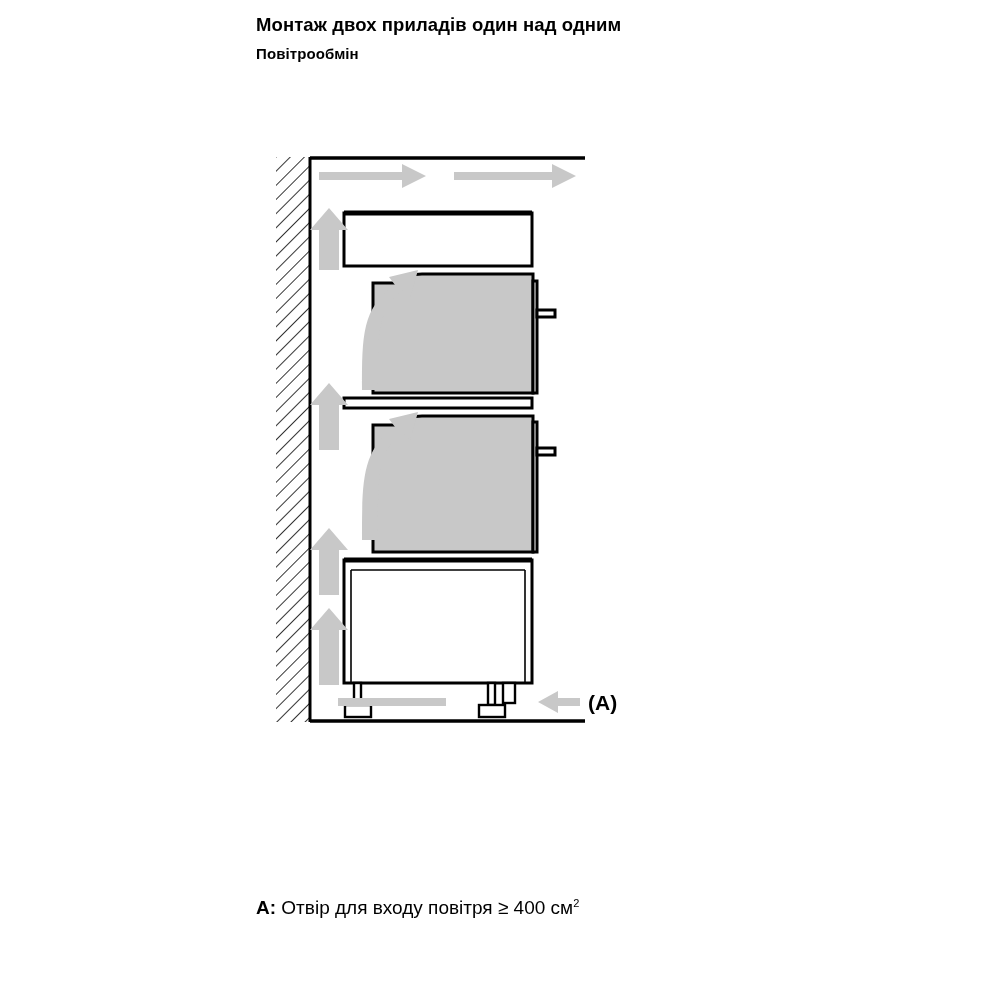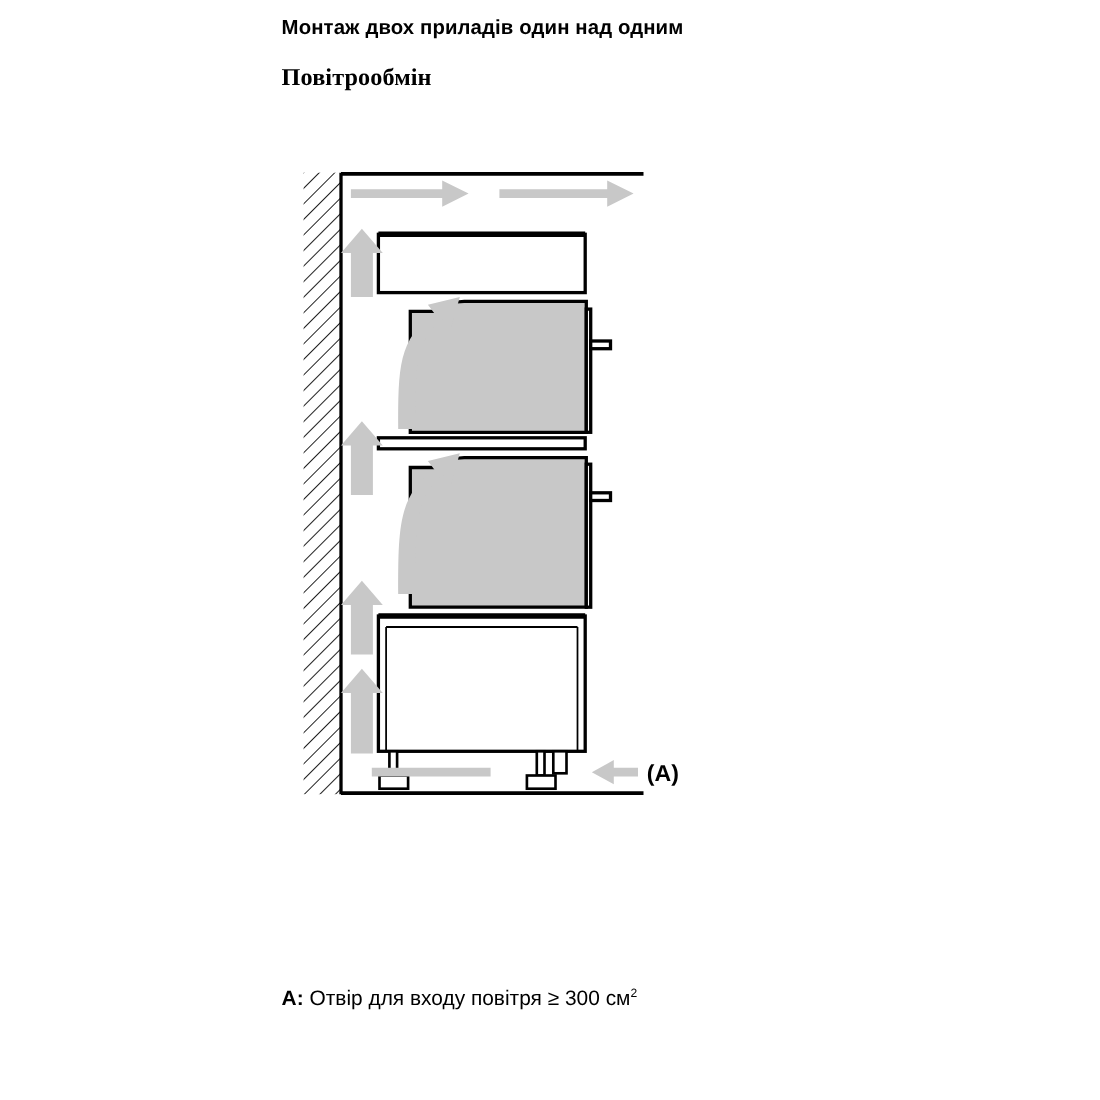--- a/index.html
+++ b/index.html
@@ -26,26 +26,25 @@
     left: 256px;
     top: 14px;
     font-size: 18.5px;
     font-weight: bold;
     letter-spacing: 0.1px;
     white-space: nowrap;
   }
   .subtitle {
     position: absolute;
     left: 256px;
-    top: 57px;
-    font-size: 22px;
+    top: 45px;
+    font-size: 15px;
     font-weight: bold;
     letter-spacing: 0.1px;
     white-space: nowrap;
-    font-family: Liberation Serif, serif;
   }
   .figure {
     position: absolute;
     left: 250px;
     top: 140px;
     width: 480px;
     height: 620px;
   }
   .caption {
     position: absolute;
@@ -170,16 +169,16 @@
         <g>
           <path d="M204 40 L204 32 L302 32 L302 24 L326 36 L302 48 L302 40 Z" fill="#c8c8c8"></path>
         </g>
       </g>
 
       <text x="338" y="570" font-family="Liberation Sans, sans-serif" font-size="21" font-weight="bold">(A)</text>
     </svg>
   </div>
 
   <div class="caption">
-    <b>A:</b><span> Отвір для входу повітря ≥ 300 см</span><sup>2</sup>
+    <b>A:</b><span> Отвір для входу повітря ≥ 400 см</span><sup>2</sup>
   </div>
 
 </div>
 
 </body></html>

